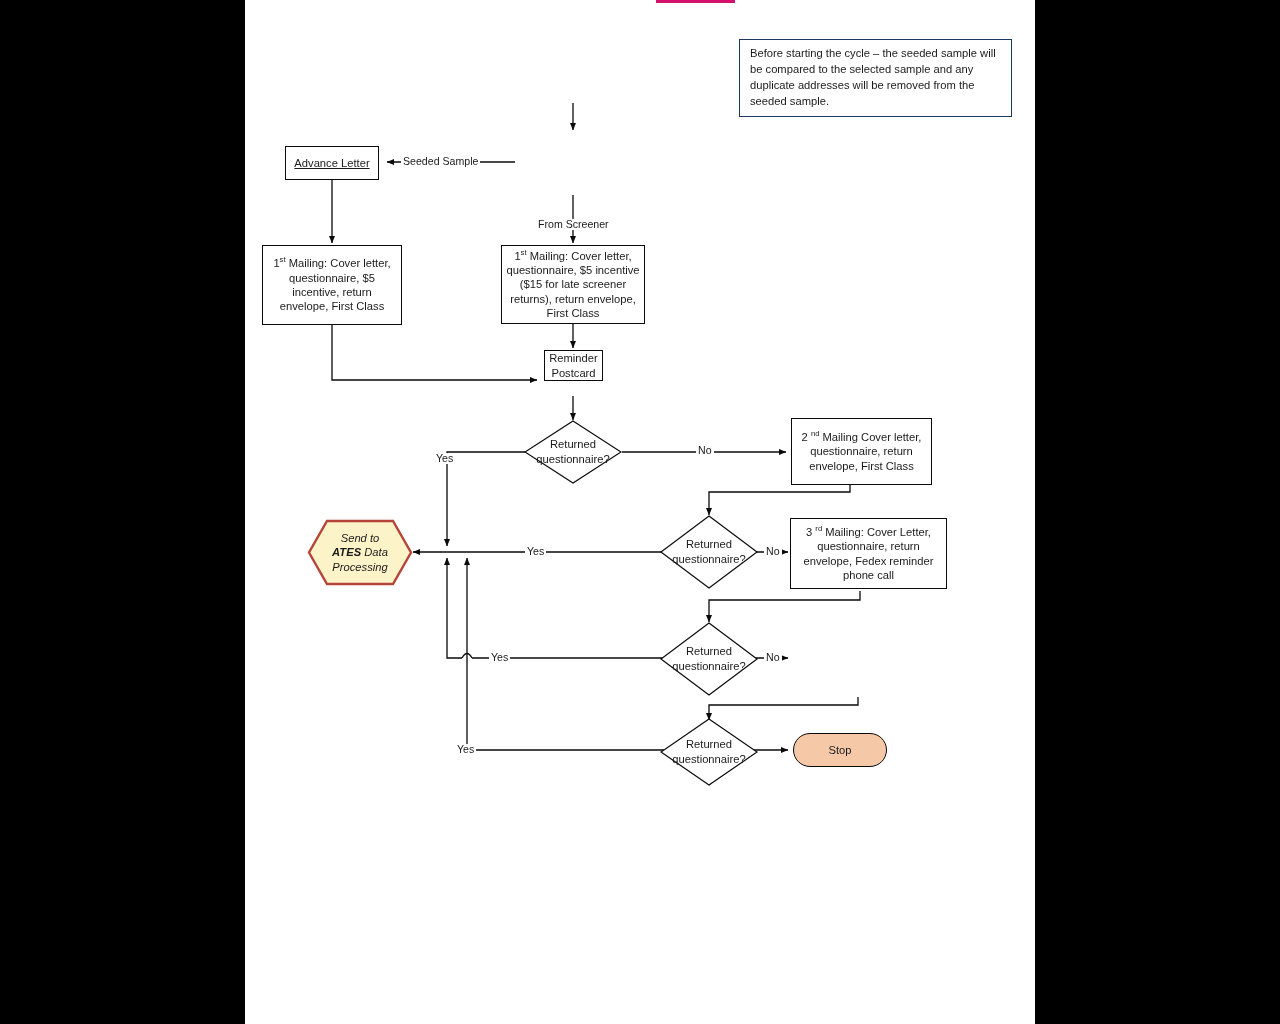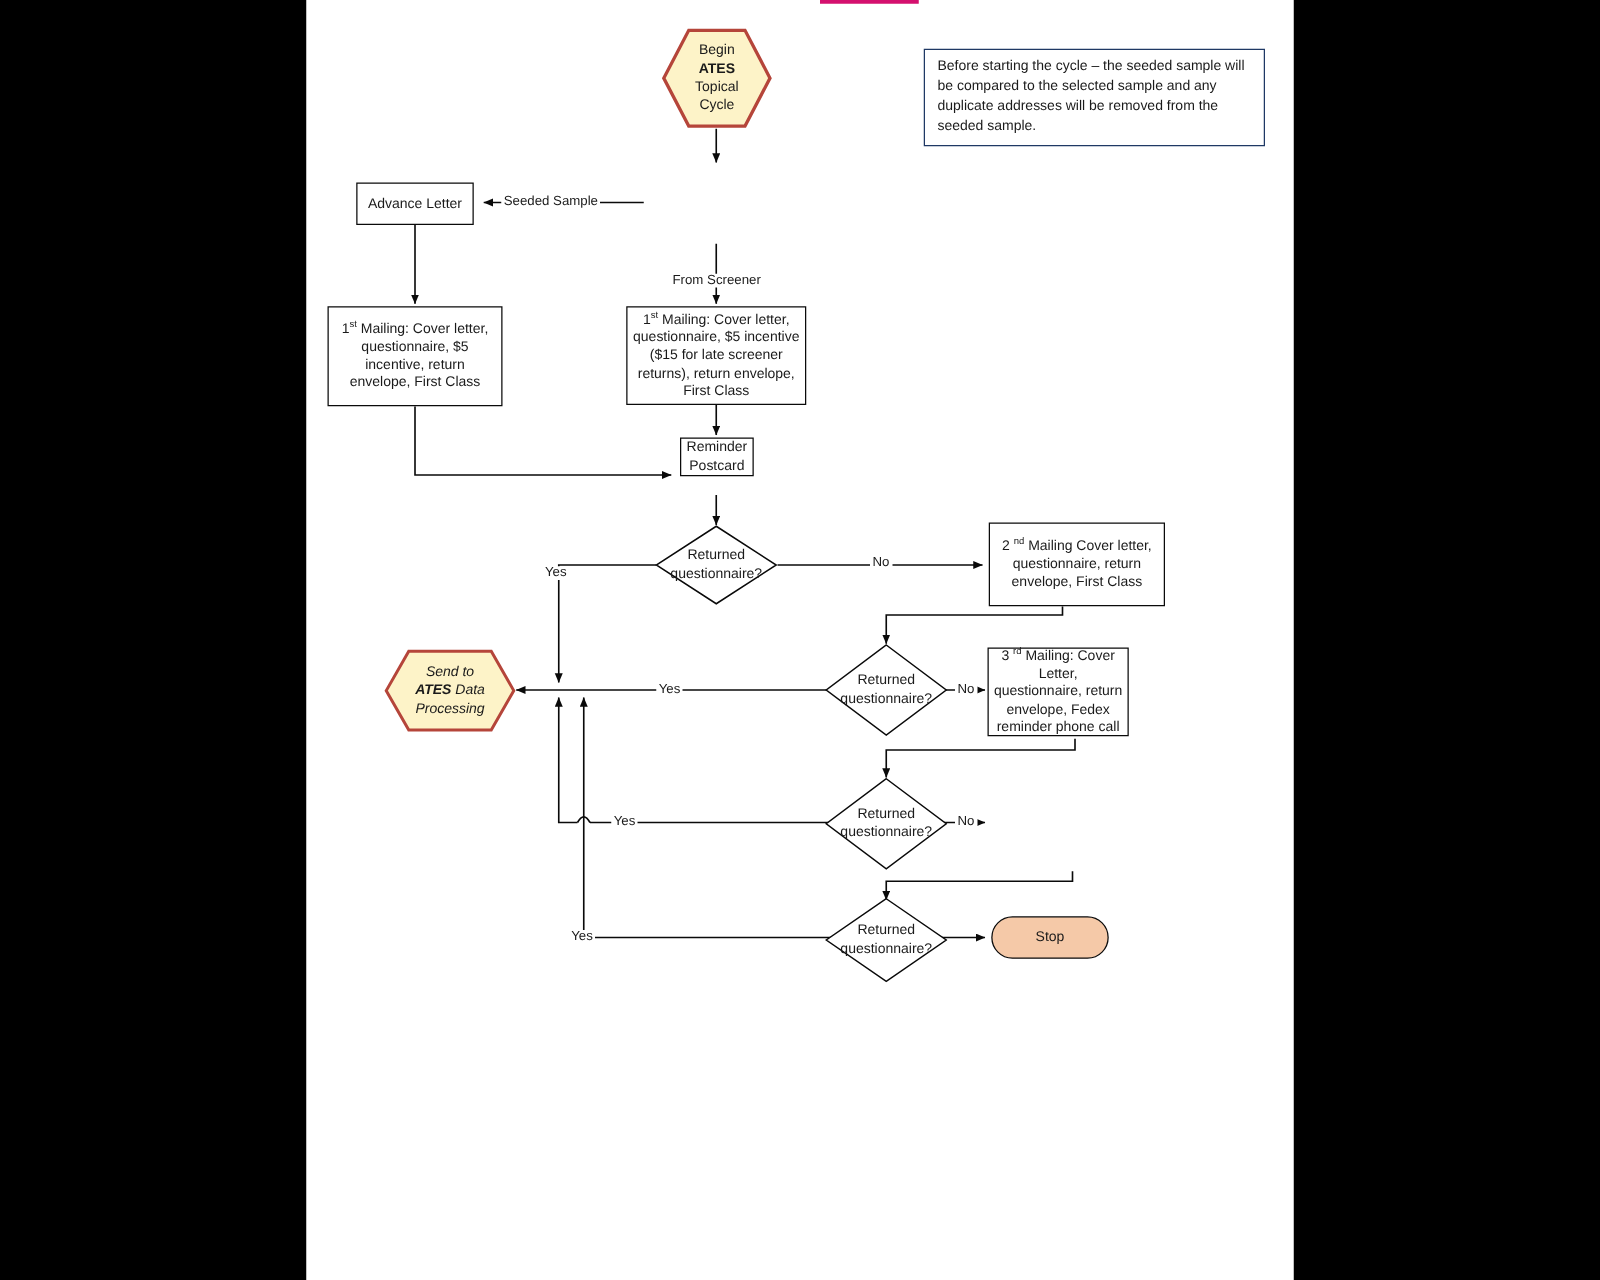--- a/index.html
+++ b/index.html
@@ -93,40 +93,27 @@
       <path d="M462,658 L447,658 L447,558" marker-end="url(#ah)"></path>
 
       <path d="M858,697 L858,705 L709,705 L709,720" marker-end="url(#ah)"></path>
 
       <path d="M753,750 L788,750" marker-end="url(#ah)"></path>
 
       <path d="M665,750 L467,750 L467,558" marker-end="url(#ah)"></path>
     </g>
   </svg>
 
-  <div class="hexwrap" style="left:529px;top:22px;width:89px;height:81px;">
-    <svg width="89" height="81" viewBox="0 0 89 81">
-      <polygon points="22,2.2 67,2.2 87,40.5 67,78.8 22,78.8 2,40.5" fill="#fdf3c8" stroke="#b5453a" stroke-width="2.6"></polygon>
-    </svg>
-    <div class="label">
-      <span class="txt">
-        <span>Begin</span><br>
-        <b>ATES</b><br>
-        <span>Topical</span><br>
-        <span>Cycle</span>
-      </span>
-    </div>
-  </div>
 
   <div class="node note" style="left:739px;top:39px;width:273px;height:78px;">
     <span class="txt">Before starting the cycle – the seeded sample will be compared to the selected sample and any duplicate addresses will be removed from the seeded sample.</span>
   </div>
 
 
-  <div class="node rect" style="left:285px;top:146px;width:94px;height:34px;">
+  <div class="node rect" style="left:285px;top:146px;width:94px;height:34px;text-decoration:underline;">
     <span class="txt">Advance Letter</span>
   </div>
 
   <div class="node rect" style="left:262px;top:245px;width:140px;height:80px;">
     <span class="txt">
       <span>1</span><sup>st</sup><span> Mailing: Cover letter, questionnaire, $5 incentive, return envelope, First Class</span>
     </span>
   </div>
 
   <div class="node rect" style="left:501px;top:245px;width:144px;height:79px;">
@@ -178,21 +165,21 @@
       <polygon points="49,1 97,37 49,73 1,37" fill="#fff" stroke="#0a0a0a" stroke-width="1.2"></polygon>
     </svg>
     <div class="label">
       <span class="txt">
         <span>Returned</span><br>
         <span>questionnaire?</span>
       </span>
     </div>
   </div>
 
-  <div class="node rect" style="left:790px;top:518px;width:113px;height:71px;">
+  <div class="node rect" style="left:790px;top:518px;width:157px;height:71px;">
     <span class="txt">
       <span>3 </span><sup>rd</sup><span> Mailing: Cover Letter, questionnaire, return envelope, Fedex reminder phone call</span>
     </span>
   </div>
 
   <div class="diawrap" style="left:660px;top:622px;width:98px;height:74px;">
     <svg width="98" height="74" viewBox="0 0 98 74">
       <polygon points="49,1 97,37 49,73 1,37" fill="#fff" stroke="#0a0a0a" stroke-width="1.2"></polygon>
     </svg>
     <div class="label">

